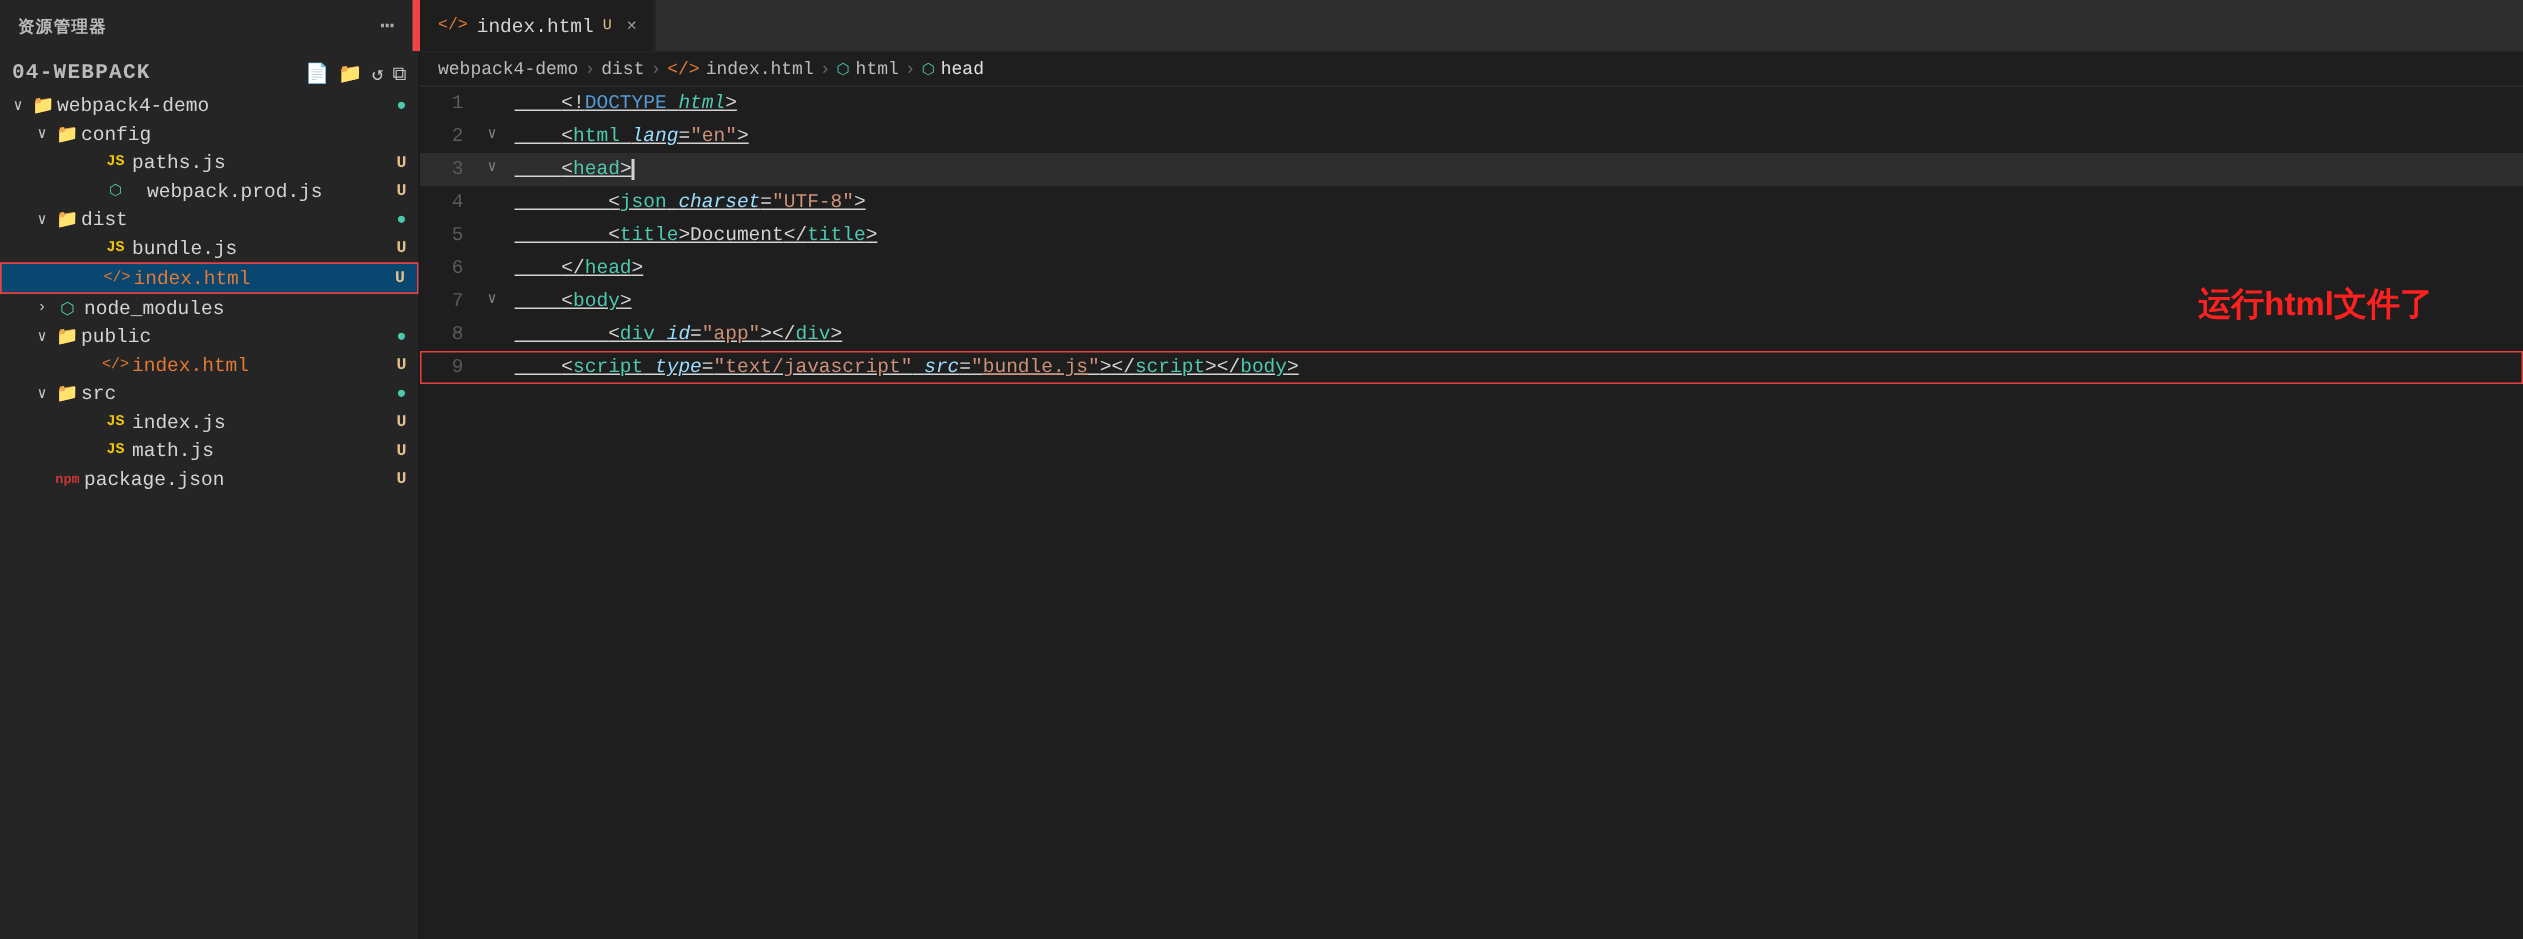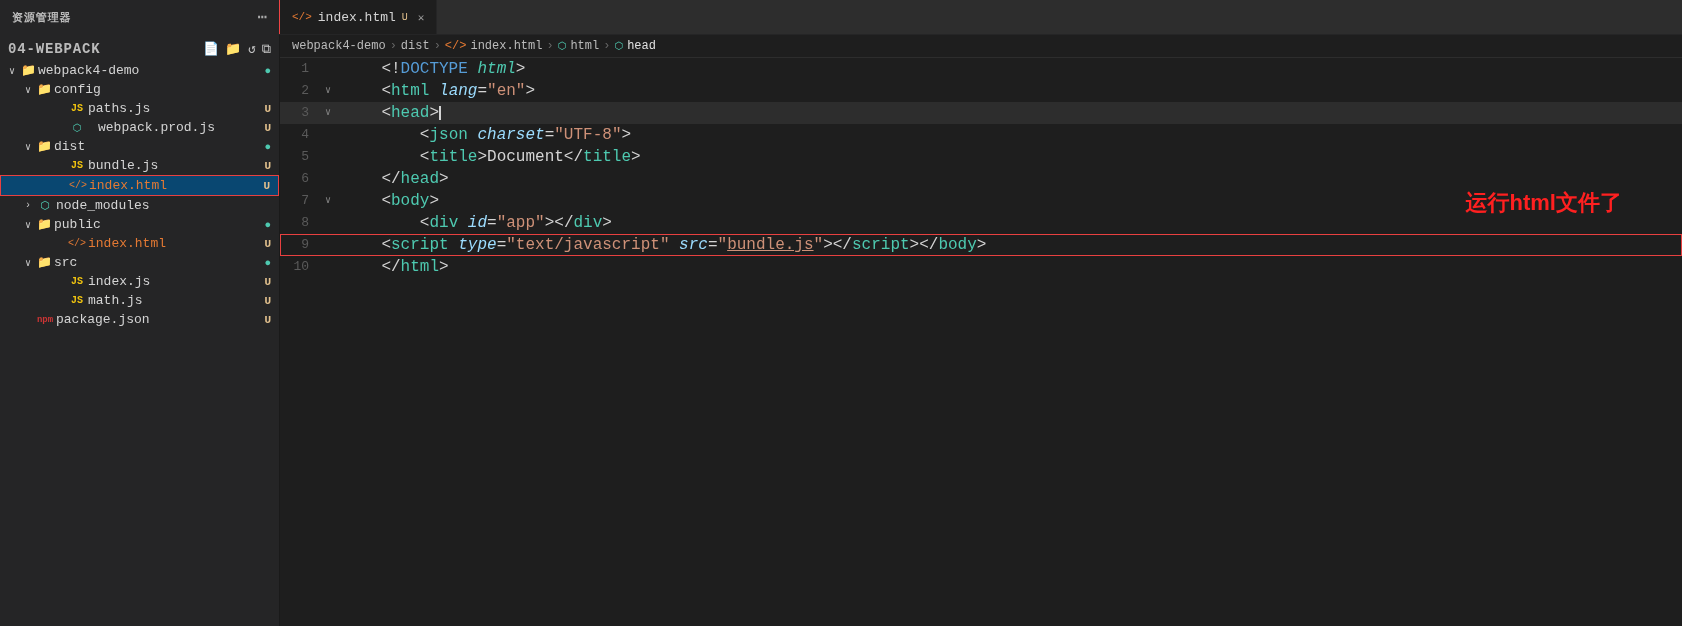--- a/index.html
+++ b/index.html
@@ -171,21 +171,22 @@
       color: #5a5a5a;
       font-size: 10px;
       flex-shrink: 0;
       line-height: 22px;
     }
     .line-content {
       flex: 1;
       padding-left: 4px;
       white-space: pre;
       line-height: 22px;
-      font-size: 16px;
+      font-size: 13px;
+      text-decoration: underline;
     }
 
     
     .c-tag { color: #4ec9b0; }
     .c-punct { color: #d4d4d4; }
     .c-attr { color: #9cdcfe; font-style: italic; }
     .c-val { color: #ce9178; }
     .c-doctype { color: #569cd6; }
     .c-doctype-text { color: #4ec9b0; font-style: italic; }
     .c-text { color: #d4d4d4; }
@@ -195,21 +196,21 @@
       scrollbar-color: #555 #1e1e1e;
     }
   </style>
 </head>
 <body>
 
 <div style="display:flex;flex-direction:column;height:626px;overflow:hidden;">
 
   <div class="tab-bar">
 
-    <div style="width:280px;display:flex;align-items:center;justify-content:space-between;padding:0 12px;height:100%;background:#252526;border-right:1px solid #ef4444;">
+    <div style="width:280px;display:flex;align-items:center;justify-content:space-between;padding:0 12px;height:100%;background:#252526;border-right:5px solid #ef4444;">
       <span style="font-size:11px;color:#bbb;text-transform:uppercase;letter-spacing:0.08em;font-weight:600;">资源管理器</span>
       <span style="color:#aaa;cursor:pointer;font-size:16px;">⋯</span>
     </div>
 
     <div class="tab">
       <span class="tab-icon">&lt;/&gt;</span>
       <span>index.html</span>
       <span class="tab-modified">U</span>
       <span class="tab-close">✕</span>
     </div>
@@ -395,22 +396,17 @@
           <span class="line-arrow"></span>
           <span class="line-content">        <span class="c-punct">&lt;</span><span class="c-tag">div</span> <span class="c-attr">id</span>=<span class="c-val">"app"</span><span class="c-punct">&gt;&lt;/</span><span class="c-tag">div</span><span class="c-punct">&gt;</span></span>
         </div>
 
         <div class="code-line" style="outline:1.5px solid #e84040;outline-offset:-1px;">
           <span class="line-num">9</span>
           <span class="line-arrow"></span>
           <span class="line-content">    <span class="c-punct">&lt;</span><span class="c-tag">script</span> <span class="c-attr">type</span>=<span class="c-val">"text/javascript"</span> <span class="c-attr">src</span>=<span class="c-val">"<u>bundle.js</u>"</span><span class="c-punct">&gt;&lt;/</span><span class="c-tag">script</span><span class="c-punct">&gt;&lt;/</span><span class="c-tag">body</span><span class="c-punct">&gt;</span></span>
         </div>
 
-        <div class="code-line">
-          <span class="line-num">10</span>
-          <span class="line-arrow"></span>
-          <span class="line-content">    <span class="c-punct">&lt;/</span><span class="c-tag">html</span><span class="c-punct">&gt;</span></span>
-        </div>
 
       </div>
     </div>
   </div>
 </div>
 
 </body></html>

